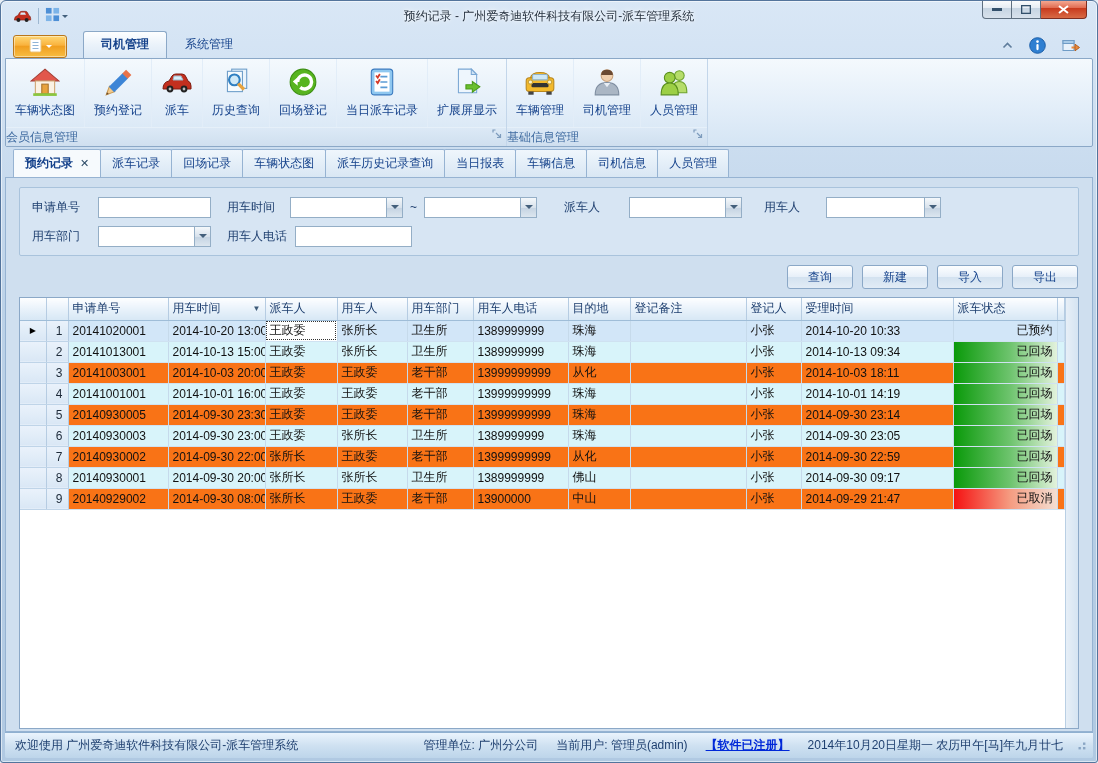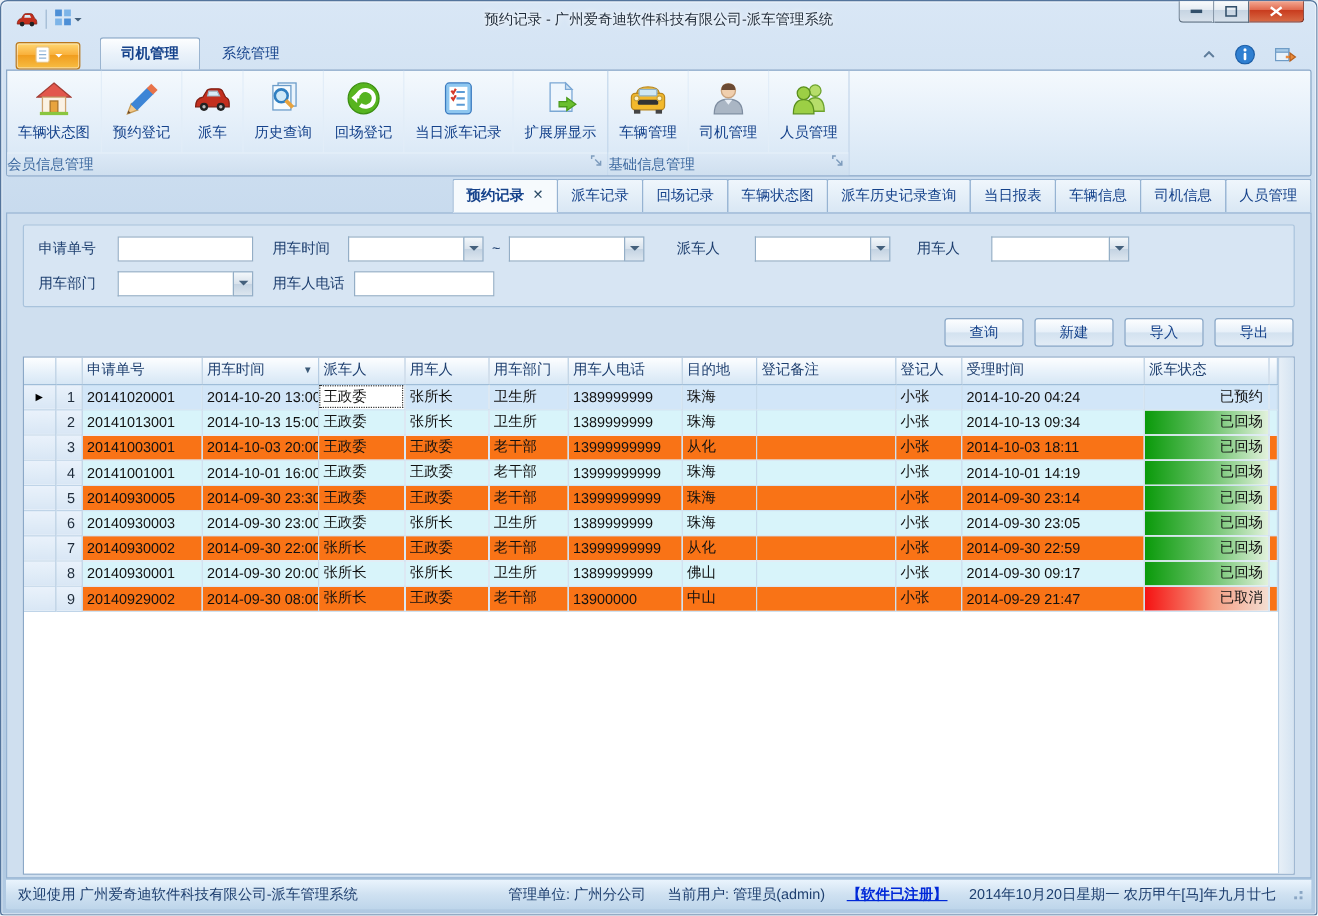--- a/index.html
+++ b/index.html
@@ -78,21 +78,21 @@
   .rbtn .lbl { margin-top: 2px; color: #15428b; white-space: nowrap; }
   .group-footer {
     height: 19px; position: relative; display: flex; align-items: center; 
     color: #3e6aa0; background: linear-gradient(#dcE9f6, #cfdfef);
     border-top: 1px solid #e6f0f9;
   }
   .group-footer .launcher { position: absolute; right: 4px; bottom: 4px; cursor: default; }
   
   .doctabs {
     height: 28px; flex: none; display: flex; align-items: flex-end;
-    padding: 0 0 0 9px; margin-top: 2px; justify-content: flex-end;
+    padding: 0 0 0 9px; margin-top: 2px;
   }
   .dtab {
     padding: 5px 11px 5px 11px; color: #15428b; white-space: nowrap; cursor: default;
     background: linear-gradient(#eff6fc, #d9e7f4);
     border: 1px solid #96b3d2; border-bottom: none; margin-left: -1px;
     border-radius: 2px 2px 0 0; display: flex; align-items: center; gap: 7px;
   }
   .dtab.active { background: #f6fafd; font-weight: bold; position: relative; z-index: 2; }
   .dtab .close-x { color: #2b4a66; font-weight: bold; font-size: 11px; line-height: 1; cursor: default; }
   
@@ -527,21 +527,21 @@
               <td class="rowhdr">1</td>
               <td>20141020001</td>
               <td>2014-10-20 13:00</td>
               <td class="focus">王政委</td>
               <td>张所长</td>
               <td>卫生所</td>
               <td>1389999999</td>
               <td>珠海</td>
               <td></td>
               <td>小张</td>
-              <td>2014-10-20 04:24</td>
+              <td>2014-10-20 10:33</td>
               <td class="stcell">
                 <div class="stbar">已预约</div>
               </td>
               <td></td>
             </tr>
             <tr class="alt-cyan">
               <td class="rowhdr ind"></td>
               <td class="rowhdr">2</td>
               <td>20141013001</td>
               <td>2014-10-13 15:00</td>

